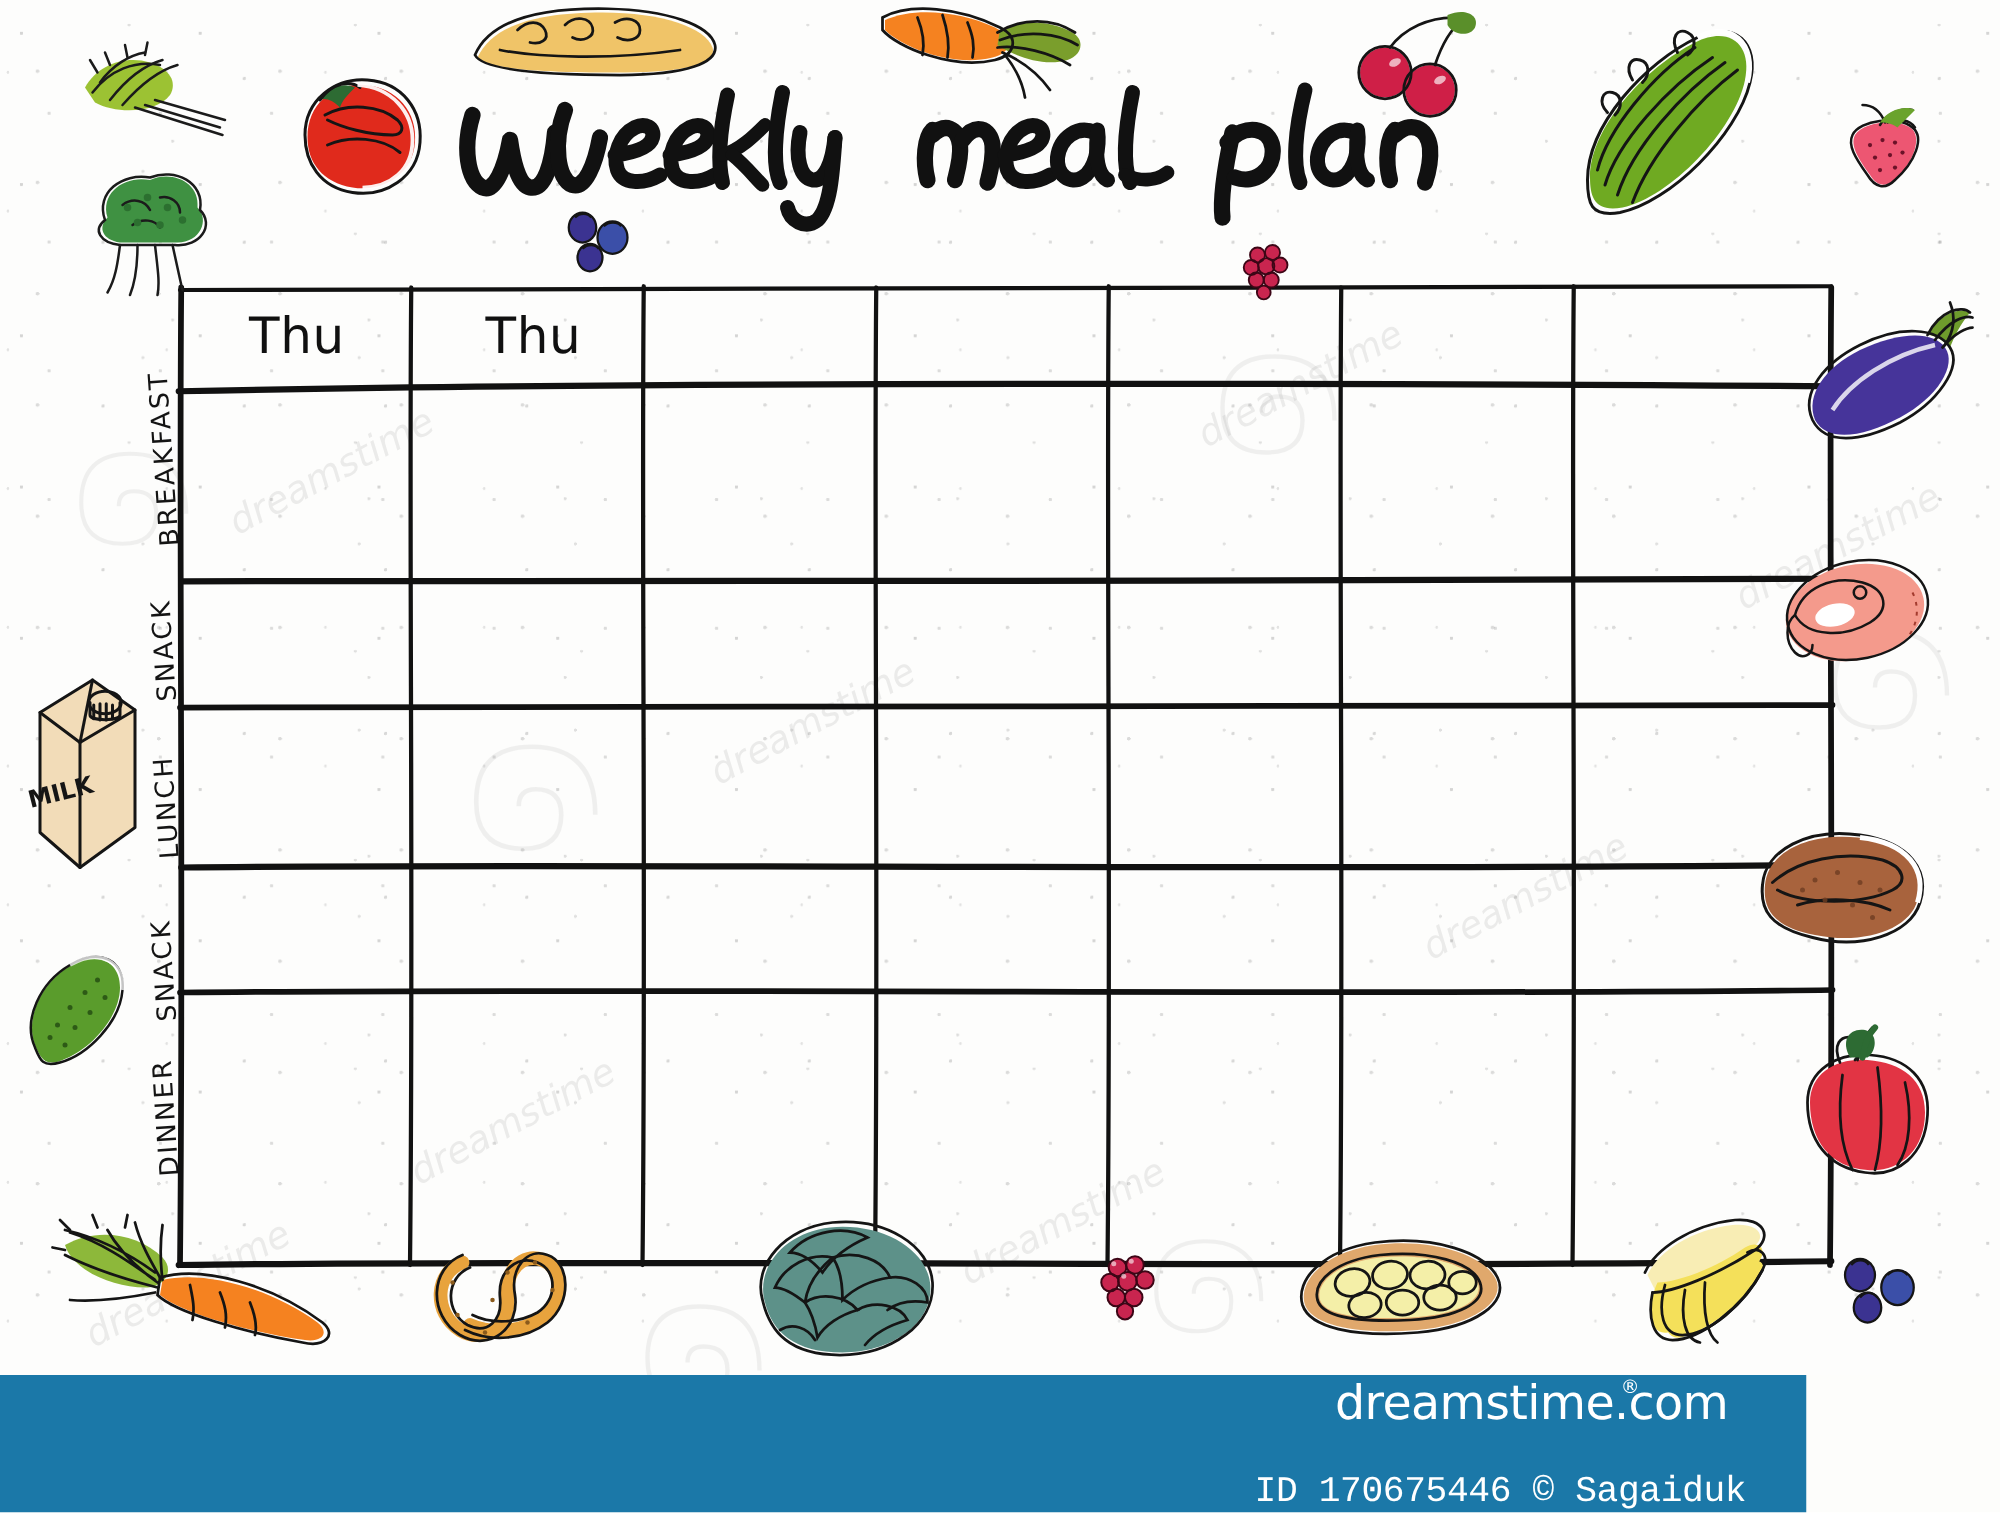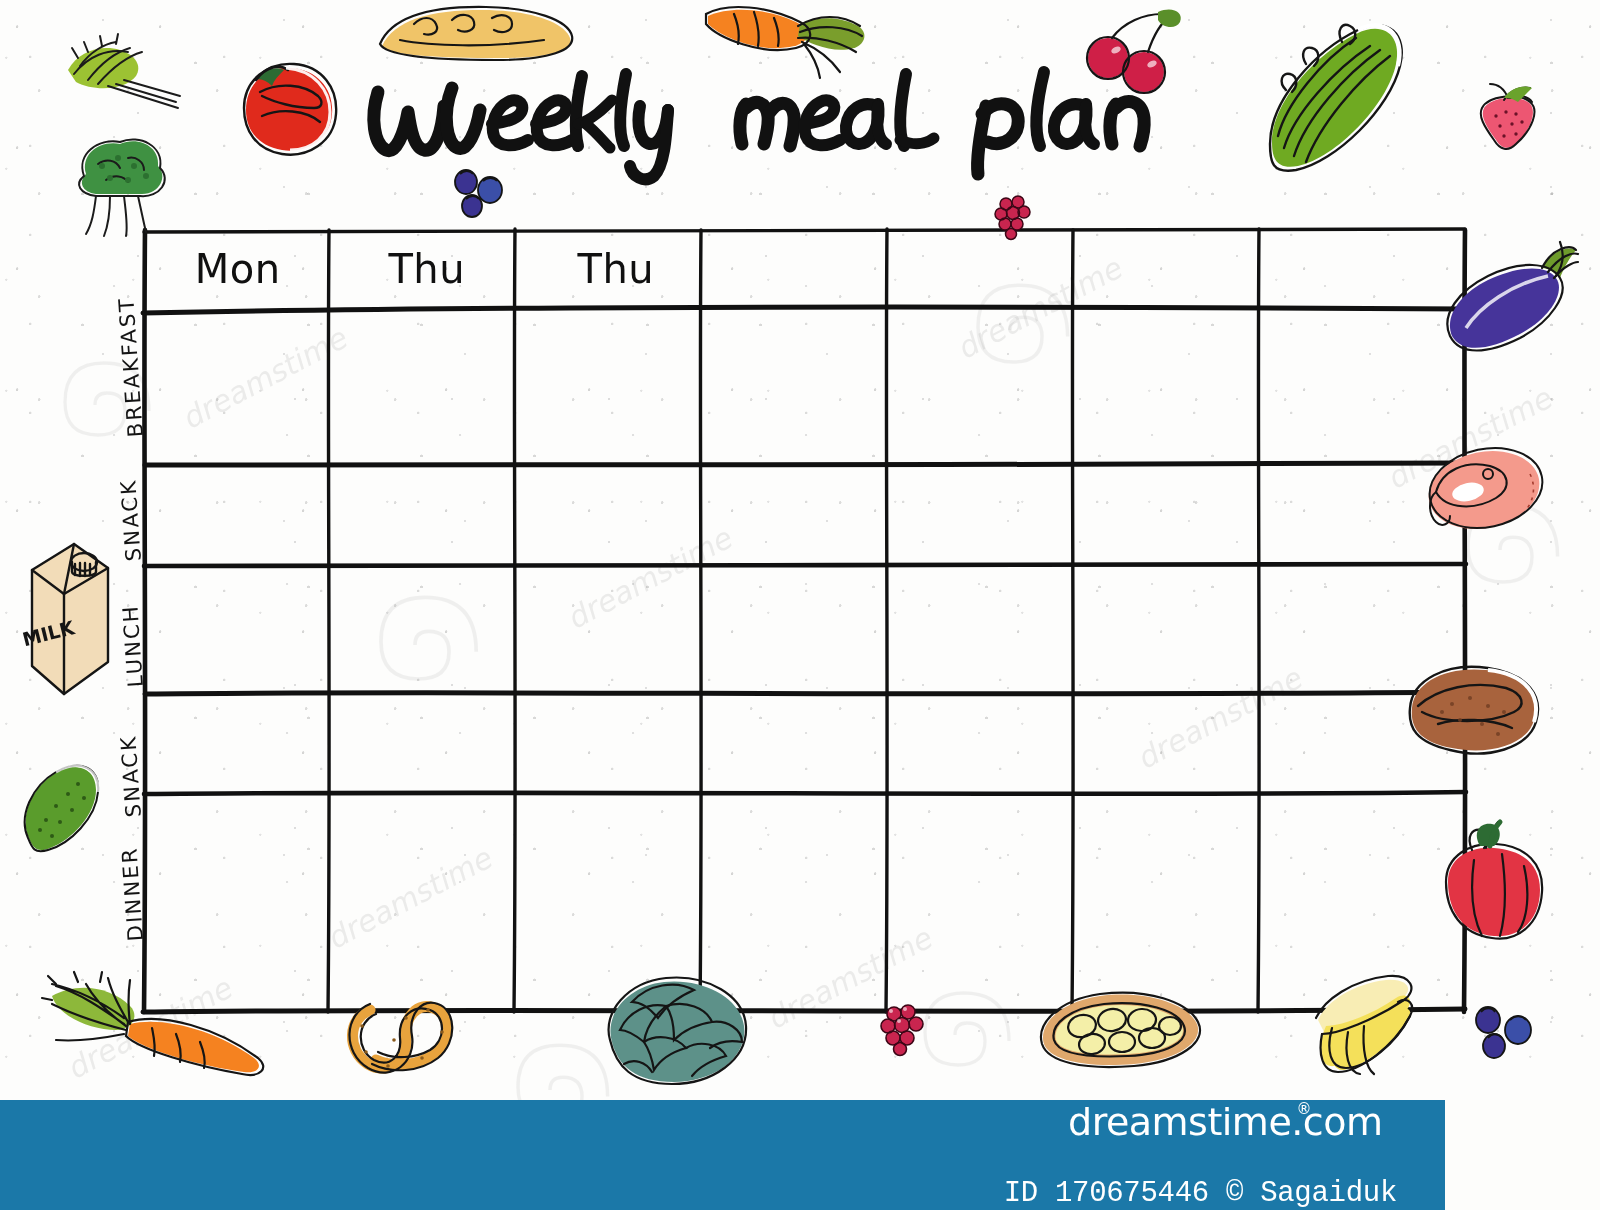--- a/index.html
+++ b/index.html
@@ -218,21 +218,20 @@
         <path d="M744 1 C742 200 746 500 743 784" stroke-width="3.4"></path>
         <path d="M930 2 C928 200 932 500 929 784" stroke-width="3.4"></path>
         <path d="M1116 1 C1114 200 1118 500 1115 784" stroke-width="3.4"></path>
 
         <path d="M1322 2 C1320 200 1324 500 1321 784" stroke-width="4.6"></path>
       </g>
     </svg>
 
     <div id="grid-cells">
 
-      <div class="day-head">Mon</div>
       <div class="day-head">Thu</div>
       <div class="day-head">Thu</div>
 
       <div class="cell"></div>
       <div class="cell"></div>
       <div class="cell"></div>
       <div class="cell"></div>
       <div class="cell"></div>
       <div class="cell"></div>
       <div class="cell"></div>

